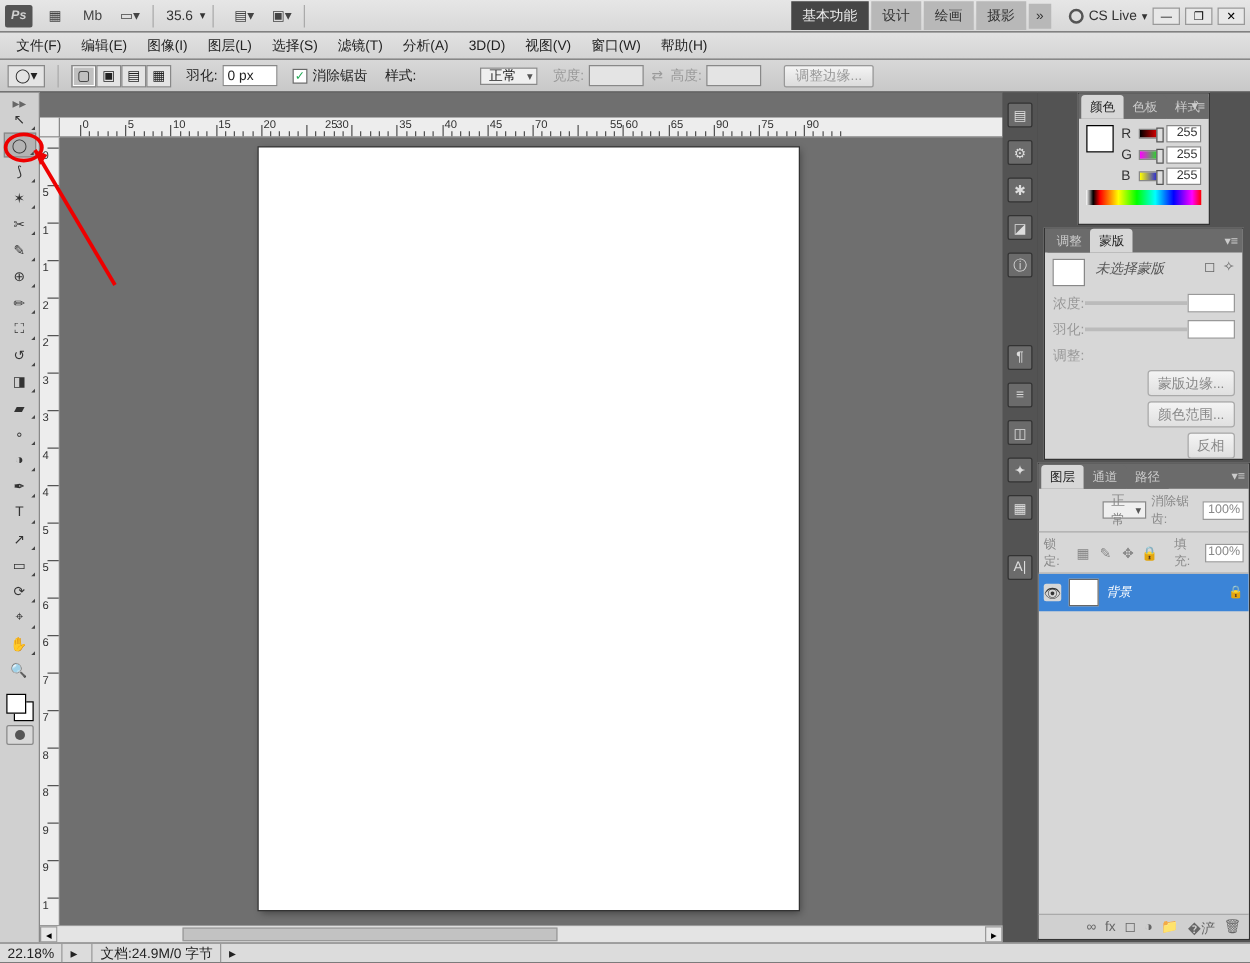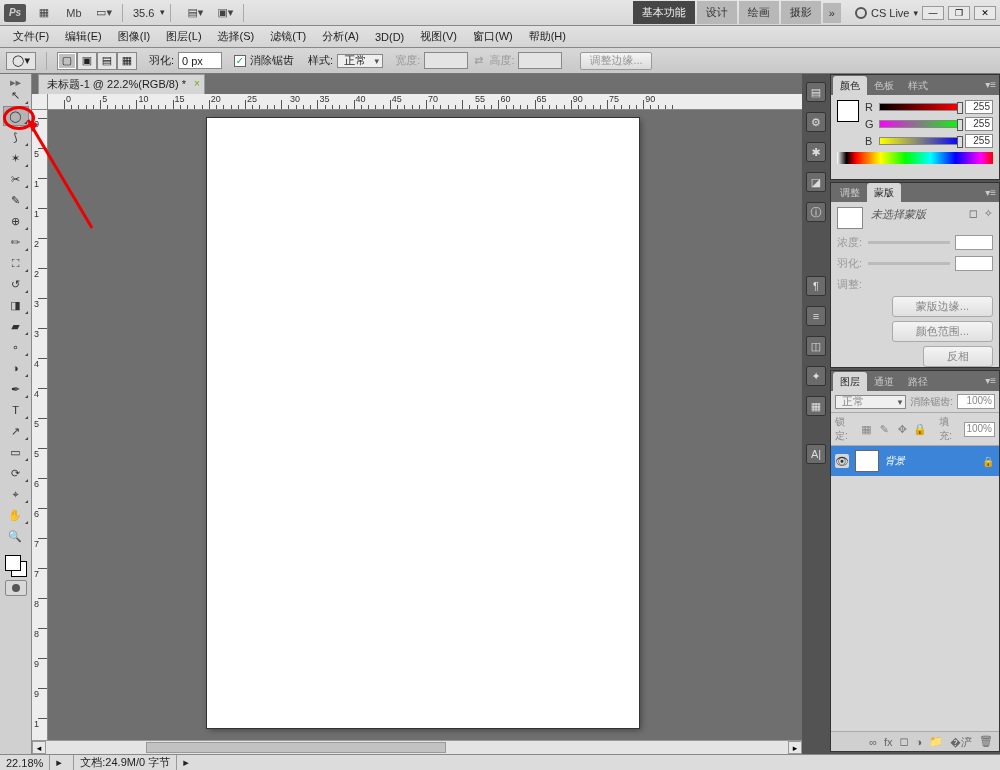--- a/index.html
+++ b/index.html
@@ -23,21 +23,21 @@
 #menubar { height: 22px; background: linear-gradient(#e2e2e2,#d4d4d4); display:flex; align-items:center; padding:0 6px; gap:2px; border-bottom:1px solid #888; }
 #menubar span { padding: 2px 7px; color:#222; }
 
 #optbar { height: 26px; background: linear-gradient(#d8d8d8,#c8c8c8); display:flex; align-items:center; padding:0 6px; gap:4px; border-bottom:1px solid #777; color:#222; }
 #optbar .shape-slot { width:30px; height:18px; border:1px solid #888; background:#e4e4e4; display:inline-flex; align-items:center; justify-content:center; }
 .bool-row { display:flex; gap:0; }
 .bool-row .b { width:20px; height:18px; border:1px solid #888; background:#e4e4e4; display:inline-flex; align-items:center; justify-content:center; }
 .bool-row .b.sel { background:#c0c0c0; box-shadow: inset 0 0 0 1px #fff; }
 .num-input { width:44px; height:17px; background:#fff; border:1px solid #888; padding:0 3px; display:inline-flex; align-items:center; }
 .chk { width:12px; height:12px; border:1px solid #666; background:#fff; display:inline-flex; align-items:center; justify-content:center; color:#2a5; font-size:10px; }
-.dropdown { height:14px; border:1px solid #888; background:#efefef; padding:0 16px 0 6px; display:inline-flex; align-items:center; position:relative; }
+.dropdown { height:14px; border:1px solid #888; background:#efefef; padding:0 16px 0 6px; display:inline-flex; align-items:center; position:relative;margin-left:47px; }
 .dropdown:after { content:"▾"; position:absolute; right:3px; font-size:9px; color:#555; }
 .opt-btn { height:18px; padding:0 8px; border:1px solid #999; background:linear-gradient(#f4f4f4,#dcdcdc); border-radius:2px; display:inline-flex; align-items:center; }
 .opt-btn.dis { color:#999; }
 
 
 #workrow { position:absolute; top:74px; left:0; right:0; bottom:16px; display:flex; }
 
 
 #toolbox { width:32px; background:#d0d0d0; border-right:1px solid #888; display:flex; flex-direction:column; align-items:center; padding-top:2px; gap:1px; }
 .tool { width:26px; height:20px; display:flex; align-items:center; justify-content:center; color:#333; position:relative; }
@@ -68,21 +68,21 @@
 .hscroll { position:absolute; left:0; right:0; bottom:0; height:14px; background:#dcdcdc; border-top:1px solid #999; display:flex; }
 .hscroll .arrow { width:14px; height:100%; background:#e8e8e8; border:1px solid #999; display:flex; align-items:center; justify-content:center; font-size:9px; }
 .hscroll .track { flex:1; position:relative; background:#e4e4e4; }
 .hscroll .thumb { position:absolute; top:1px; bottom:1px; left:100px; width:300px; background:#c2c2c2; border:1px solid #999; }
 
 
 #dock { width:28px; background:#535353; display:flex; flex-direction:column; align-items:center; padding-top:8px; gap:10px; }
 .dockicon { width:20px; height:20px; background:#6b6b6b; border:1px solid #333; border-radius:2px; display:flex; align-items:center; justify-content:center; color:#ddd; font-size:11px; }
 
 
-#panels { width:170px; background:#535353; display:flex; flex-direction:column; }
+#panels { width:170px; background:#535353; display:flex; flex-direction:column;align-items:center; }
 .panel { background:#d7d7d7; border:1px solid #333; margin-bottom:2px; display:flex; flex-direction:column; }
 .panel-tabs { height:20px; background:#6b6b6b; display:flex; align-items:flex-end; padding-left:2px; gap:0; position:relative; }
 .ptab { padding:3px 7px 2px; background:#6b6b6b; color:#ccc; font-size:10px; border-top-left-radius:3px; border-top-right-radius:3px; }
 .ptab.active { background:#d7d7d7; color:#222; }
 .panel-menu { position:absolute; right:3px; top:4px; color:#ccc; font-size:10px; }
 .panel-body { flex:1; padding:5px 6px; font-size:10px; color:#333; }
 
 
 .color-swatch { width:22px; height:22px; background:#fff; border:1px solid #000; float:left; margin-right:4px; }
 .slider-row { display:flex; align-items:center; gap:4px; margin-bottom:3px; }
@@ -93,21 +93,21 @@
 .slider.b { background:linear-gradient(90deg,#ff0,#00f); }
 .slider .knob { position:absolute; right:-3px; top:-2px; width:6px; height:12px; background:#ddd; border:1px solid #555; }
 .slider-val { width:28px; height:14px; background:#fff; border:1px solid #888; font-size:10px; text-align:right; padding-right:2px; }
 .spectrum { height:12px; margin-top:4px; background:linear-gradient(90deg,#fff,#000 6%, #f00 12%, #ff0 28%, #0f0 44%, #0ff 60%, #00f 76%, #f0f 92%, #f00); }
 
 
 .mask-thumb { width:26px; height:22px; background:#fff; border:1px solid #888; float:left; margin-right:8px; }
 .mask-icons { float:right; display:flex; gap:6px; color:#666; }
 .mask-row { display:flex; align-items:center; justify-content:space-between; margin-top:6px; color:#999; }
 .mask-row .track { width:82px; height:3px; background:#bbb; }
-.mini-btn { padding:2px 23px; border:1px solid #aaa; background:linear-gradient(#f4f4f4,#e0e0e0); border-radius:3px; color:#888; margin-top:4px; float:right; clear:both; }
+.mini-btn { padding:2px 7px; border:1px solid #aaa; background:linear-gradient(#f4f4f4,#e0e0e0); border-radius:3px; color:#888; margin-top:4px; float:right; clear:both; }
 .panel-footer { height:18px; border-top:1px solid #aaa; background:#d0d0d0; display:flex; align-items:center; justify-content:flex-end; gap:8px; padding:0 6px; color:#888; }
 
 
 #layers-panel { flex:1; min-height:0; }
 .layer-opts { display:flex; align-items:center; gap:4px; padding:3px 4px; border-bottom:1px solid #aaa; }
 .layer-opts .dd { flex:1; }
 .layer-opts .lab { color:#888; font-size:10px; }
 .opa-box { width:38px; height:15px; background:#fff; border:1px solid #999; font-size:10px; text-align:right; padding-right:2px; color:#888; }
 .lock-row { display:flex; align-items:center; gap:6px; padding:2px 4px; border-bottom:1px solid #aaa; color:#888; }
 .lock-row .lab { font-size:10px; }
@@ -227,24 +227,20 @@
     <div class="swatches">
       <div class="bg"></div>
       <div class="fg"></div>
     </div>
     <div class="qmask">
         <span class="dot"></span>
       </div>
   </div>
 
   <div id="docarea">
-    <div id="doctab">
-        <span>未标题-1 @ 22.2%(RGB/8) *</span>
-        <span class="x">×</span>
-      </div>
     <div id="rulerspace">
       <div id="ruler-c"></div>
       <div id="ruler-h">
           <div class="tick" style="left: 16px; top: 6px; width: 1px; height: 10px;"></div>
           <div class="tick" style="left: 23.24px; top: 11px; width: 1px; height: 5px;"></div>
           <div class="tick" style="left: 30.48px; top: 11px; width: 1px; height: 5px;"></div>
           <div class="tick" style="left: 37.72px; top: 11px; width: 1px; height: 5px;"></div>
           <div class="tick" style="left: 44.96px; top: 11px; width: 1px; height: 5px;"></div>
           <div class="tick-label" style="left: 18px; top: 0px;">0</div>
           <div class="tick" style="left: 52.2px; top: 6px; width: 1px; height: 10px;"></div>
@@ -269,27 +265,27 @@
           <div class="tick" style="left: 168.04px; top: 11px; width: 1px; height: 5px;"></div>
           <div class="tick" style="left: 175.28px; top: 11px; width: 1px; height: 5px;"></div>
           <div class="tick" style="left: 182.52px; top: 11px; width: 1px; height: 5px;"></div>
           <div class="tick" style="left: 189.76px; top: 11px; width: 1px; height: 5px;"></div>
           <div class="tick-label" style="left: 162.8px; top: 0px;">20</div>
           <div class="tick" style="left: 197px; top: 6px; width: 1px; height: 10px;"></div>
           <div class="tick" style="left: 204.24px; top: 11px; width: 1px; height: 5px;"></div>
           <div class="tick" style="left: 211.48px; top: 11px; width: 1px; height: 5px;"></div>
           <div class="tick" style="left: 218.72px; top: 11px; width: 1px; height: 5px;"></div>
           <div class="tick" style="left: 225.96px; top: 11px; width: 1px; height: 5px;"></div>
-          <div class="tick-label" style="left: 199px; top: 0px;">25</div>
+          <div class="tick-label" style="left: 212px; top: 0px;">25</div>
           <div class="tick" style="left: 233.2px; top: 6px; width: 1px; height: 10px;"></div>
           <div class="tick" style="left: 240.44px; top: 11px; width: 1px; height: 5px;"></div>
           <div class="tick" style="left: 247.68px; top: 11px; width: 1px; height: 5px;"></div>
           <div class="tick" style="left: 254.92px; top: 11px; width: 1px; height: 5px;"></div>
           <div class="tick" style="left: 262.16px; top: 11px; width: 1px; height: 5px;"></div>
-          <div class="tick-label" style="left: 242px; top: 0px;">30</div>
+          <div class="tick-label" style="left: 221px; top: 0px;">30</div>
           <div class="tick" style="left: 269.4px; top: 6px; width: 1px; height: 10px;"></div>
           <div class="tick" style="left: 276.64px; top: 11px; width: 1px; height: 5px;"></div>
           <div class="tick" style="left: 283.88px; top: 11px; width: 1px; height: 5px;"></div>
           <div class="tick" style="left: 291.12px; top: 11px; width: 1px; height: 5px;"></div>
           <div class="tick" style="left: 298.36px; top: 11px; width: 1px; height: 5px;"></div>
           <div class="tick-label" style="left: 271.4px; top: 0px;">35</div>
           <div class="tick" style="left: 305.6px; top: 6px; width: 1px; height: 10px;"></div>
           <div class="tick" style="left: 312.84px; top: 11px; width: 1px; height: 5px;"></div>
           <div class="tick" style="left: 320.08px; top: 11px; width: 1px; height: 5px;"></div>
           <div class="tick" style="left: 327.32px; top: 11px; width: 1px; height: 5px;"></div>
@@ -305,21 +301,21 @@
           <div class="tick" style="left: 385.24px; top: 11px; width: 1px; height: 5px;"></div>
           <div class="tick" style="left: 392.48px; top: 11px; width: 1px; height: 5px;"></div>
           <div class="tick" style="left: 399.72px; top: 11px; width: 1px; height: 5px;"></div>
           <div class="tick" style="left: 406.96px; top: 11px; width: 1px; height: 5px;"></div>
           <div class="tick-label" style="left: 380px; top: 0px;">70</div>
           <div class="tick" style="left: 414.2px; top: 6px; width: 1px; height: 10px;"></div>
           <div class="tick" style="left: 421.44px; top: 11px; width: 1px; height: 5px;"></div>
           <div class="tick" style="left: 428.68px; top: 11px; width: 1px; height: 5px;"></div>
           <div class="tick" style="left: 435.92px; top: 11px; width: 1px; height: 5px;"></div>
           <div class="tick" style="left: 443.16px; top: 11px; width: 1px; height: 5px;"></div>
-          <div class="tick-label" style="left: 427px; top: 0px; text-align: center;">55</div>
+          <div class="tick-label" style="left: 440px; top: 0px; text-align: center;">55</div>
           <div class="tick" style="left: 450.4px; top: 6px; width: 1px; height: 10px;"></div>
           <div class="tick" style="left: 457.64px; top: 11px; width: 1px; height: 5px;"></div>
           <div class="tick" style="left: 464.88px; top: 11px; width: 1px; height: 5px;"></div>
           <div class="tick" style="left: 472.12px; top: 11px; width: 1px; height: 5px;"></div>
           <div class="tick" style="left: 479.36px; top: 11px; width: 1px; height: 5px;"></div>
           <div class="tick-label" style="left: 452.4px; top: 0px;">60</div>
           <div class="tick" style="left: 486.6px; top: 6px; width: 1px; height: 10px;"></div>
           <div class="tick" style="left: 493.84px; top: 11px; width: 1px; height: 5px;"></div>
           <div class="tick" style="left: 501.08px; top: 11px; width: 1px; height: 5px;"></div>
           <div class="tick" style="left: 508.32px; top: 11px; width: 1px; height: 5px;"></div>

